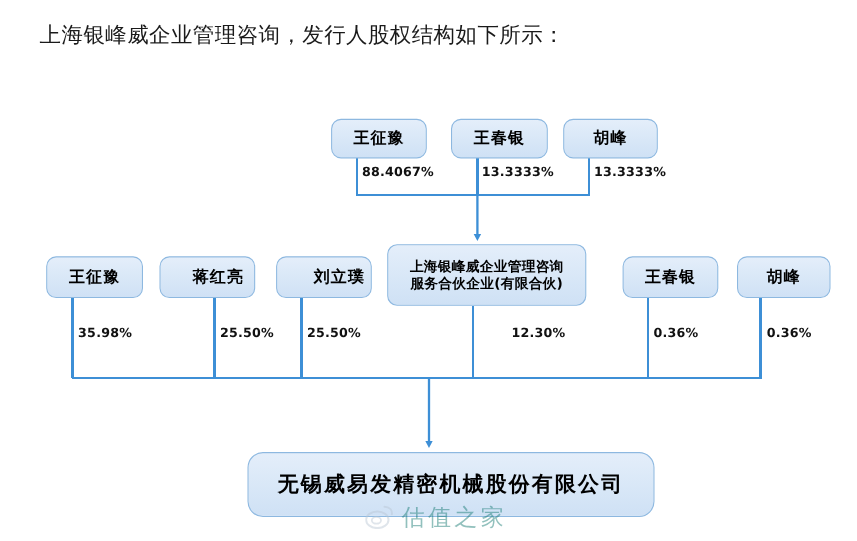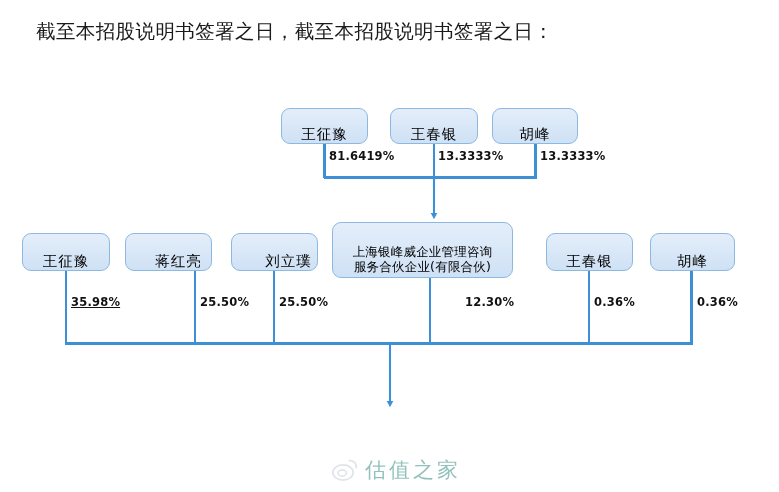--- a/index.html
+++ b/index.html
@@ -27,27 +27,28 @@
     white-space: nowrap;
     font-family: "Liberation Serif", "DejaVu Serif", serif;
   }
   .node {
     position: absolute;
     box-sizing: border-box;
     border: 1px solid #8db8e0;
     border-radius: 9px;
     background: linear-gradient(180deg, #e4eefa 0%, #d8e7f7 55%, #cfe1f5 100%);
     display: flex;
-    align-items: flex-end;
+    align-items: center;
     justify-content: center;
     text-align: center;
     color: #000000;
-    font-weight: normal;
+    font-weight: bold;
     font-family: "DejaVu Sans", "Liberation Sans", sans-serif;
     line-height: 1.25;
+    margin-left: 20px;
   }
   .node.person {
     font-size: 14.5px;
     letter-spacing: 1px;
   }
   .node.partnership {
     font-size: 12.5px;
     letter-spacing: 0.2px;
     padding: 2px 6px;
   }
@@ -88,21 +89,21 @@
     color: #0f766e;
     letter-spacing: 3px;
     font-family: "DejaVu Sans", "Liberation Sans", sans-serif;
   }
 </style>
 </head>
 <body>
 
 <div id="page">
 
-  <div id="title">截至本招股说明书签署之日，截至本招股说明书签署之日：</div>
+  <div id="title">上海银峰威企业管理咨询，发行人股权结构如下所示：</div>
 
   <svg id="edges" viewBox="0 0 779 492" xmlns="http://www.w3.org/2000/svg">
     <defs>
       <marker id="arrow" markerWidth="8" markerHeight="8" refX="3.2" refY="4" orient="auto" markerUnits="userSpaceOnUse">
         <path d="M0,0.6 L6.4,4 L0,7.4 Z" fill="#3d8fd6"></path>
       </marker>
     </defs>
     <g stroke="#3d8fd6" stroke-width="2.1" fill="none" shape-rendering="crispEdges">
 
       <path d="M324.5,144 L324.5,177.5"></path>
@@ -130,21 +131,21 @@
   <div class="node person" style="left:281px; top:108px; width:87px; height:36px;">
     <span>王征豫</span>
   </div>
   <div class="node person" style="left:390px; top:108px; width:88px; height:36px;">
     <span>王春银</span>
   </div>
   <div class="node person" style="left:492px; top:108px; width:86px; height:36px;">
     <span>胡峰</span>
   </div>
 
-  <div class="pct" style="left:329px; top:149px;">81.6419%</div>
+  <div class="pct" style="left:329px; top:149px;">88.4067%</div>
   <div class="pct" style="left:438px; top:149px;">13.3333%</div>
   <div class="pct" style="left:540px; top:149px;">13.3333%</div>
 
   <div class="node person" style="left:22px; top:233px; width:88px; height:38px;">
     <span>王征豫</span>
   </div>
   <div class="node person" style="left:125px; top:233px; width:87px; height:38px;padding-left:20px;">
     <span>蒋红亮</span>
   </div>
   <div class="node person" style="left:231px; top:233px; width:87px; height:38px;padding-left:28px;">
@@ -158,27 +159,30 @@
     </span>
   </div>
 
   <div class="node person" style="left:546px; top:233px; width:87px; height:38px;">
     <span>王春银</span>
   </div>
   <div class="node person" style="left:650px; top:233px; width:85px; height:38px;">
     <span>胡峰</span>
   </div>
 
-  <div class="pct" style="left:71px; top:295px;text-decoration:underline;">35.98%</div>
+  <div class="pct" style="left:71px; top:295px;">35.98%</div>
   <div class="pct" style="left:200px; top:295px;">25.50%</div>
   <div class="pct" style="left:279px; top:295px;">25.50%</div>
   <div class="pct" style="left:436px; top:295px;margin-left:29px;">12.30%</div>
   <div class="pct" style="left:594px; top:295px;">0.36%</div>
   <div class="pct" style="left:697px; top:295px;">0.36%</div>
 
+  <div class="node company" style="left:205px; top:411px; width:370px; height:59px;">
+    <span>无锡威易发精密机械股份有限公司</span>
+  </div>
 
   <div id="watermark">
     <span style="display:inline-block;width:26px;height:22px;">
       <svg viewBox="0 0 26 22" width="26" height="22" xmlns="http://www.w3.org/2000/svg">
         <ellipse cx="11" cy="13.5" rx="10.2" ry="7.6" fill="none" stroke="#b9c6d4" stroke-width="1.8"></ellipse>
         <ellipse cx="10.2" cy="14" rx="4.2" ry="3.1" fill="none" stroke="#b9c6d4" stroke-width="1.6"></ellipse>
         <path d="M17.5,1.6 C22,1.6 25,4.8 24.2,8.6" fill="none" stroke="#b9c6d4" stroke-width="1.8" stroke-linecap="round"></path>
       </svg>
     </span>
     <span class="wm-text">估值之家</span>

